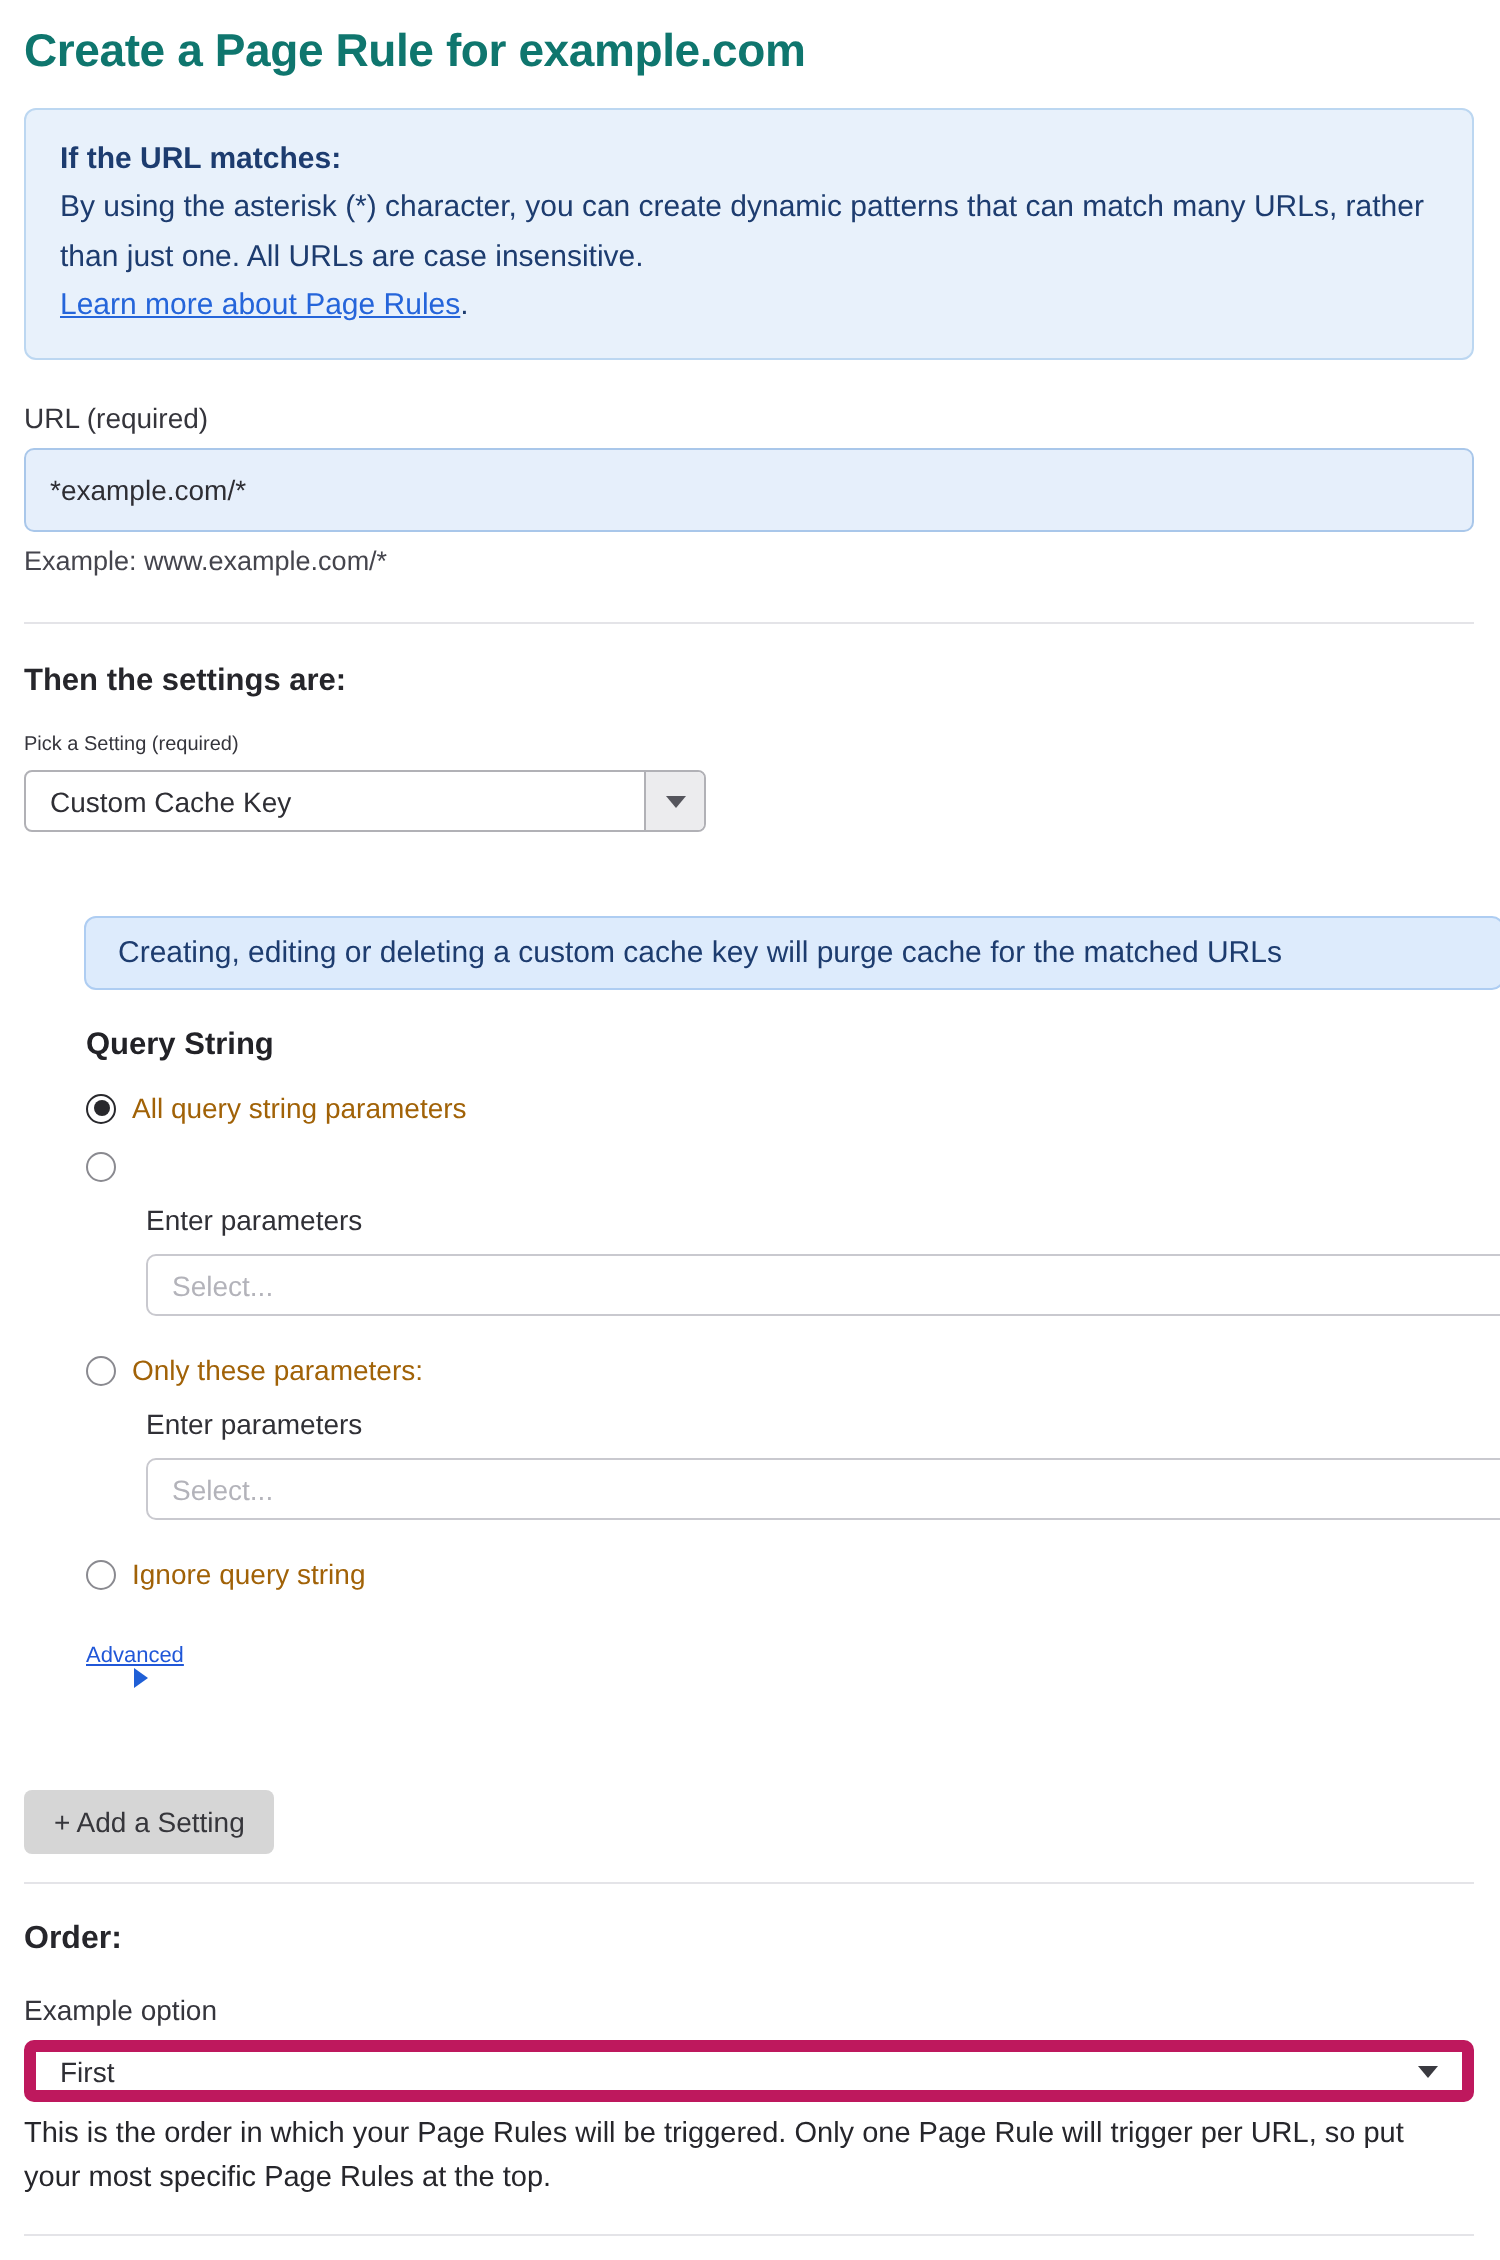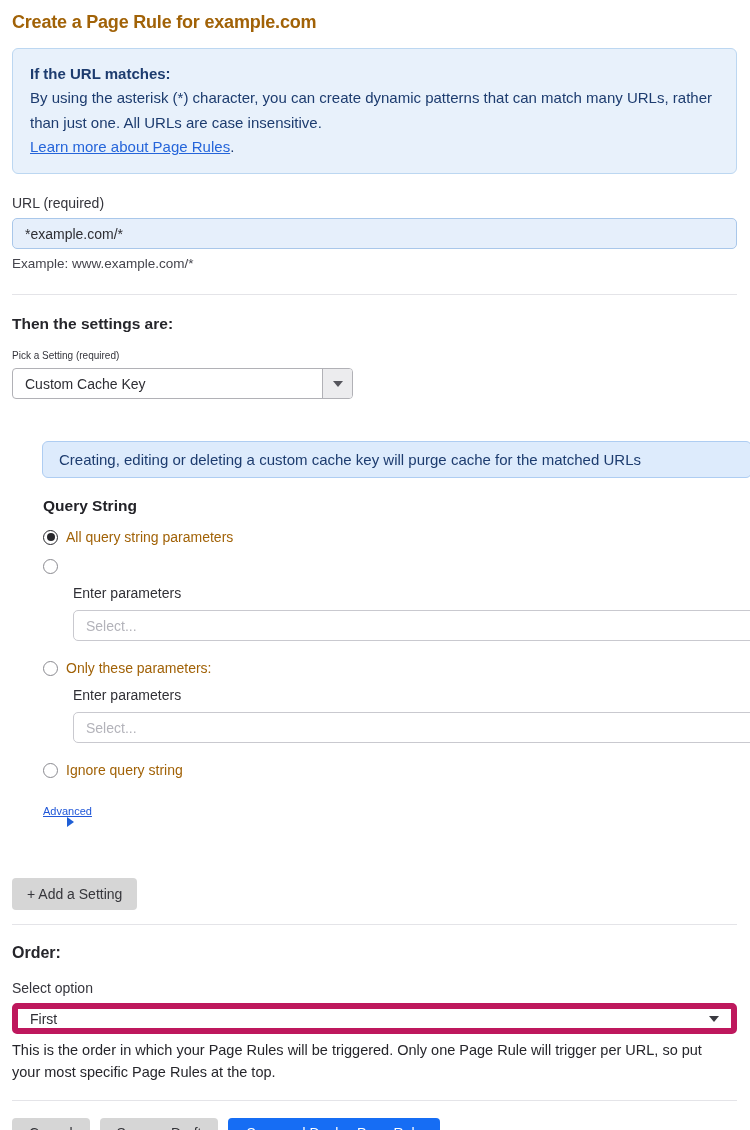--- a/index.html
+++ b/index.html
@@ -5,23 +5,23 @@
   * { box-sizing: border-box; margin: 0; padding: 0; }
   html, body { background: #ffffff; }
   body {
     width: 750px;
     font-family: "Liberation Sans", sans-serif;
     color: #28282d;
   }
   .container { padding: 10px 13px 16px 12px; }
 
   .page-title {
-    font-size: 18px;
+    font-size: 23px;
     font-weight: bold;
-    color: #a16207;
+    color: #0f766e;
     letter-spacing: -0.2px;
     margin-top: 2px;
   }
 
   .info-box {
     margin-top: 15px;
     background: #e8f1fb;
     border: 1px solid #bcd7f1;
     border-radius: 6px;
     padding: 13px 17px 14px;
@@ -31,21 +31,21 @@
   }
   .info-heading { font-weight: bold; }
   .link { color: #2565da; text-decoration: underline; cursor: pointer; }
 
   .field-label { margin-top: 21px; font-size: 14px; color: #35353c; }
 
   .url-input {
     margin-top: 7px;
     display: block;
     width: 100%;
-    height: 31px;
+    height: 42px;
     background: #e6effb;
     border: 1px solid #a9c7ea;
     border-radius: 5px;
     padding: 0 12px;
     font-size: 14px;
     color: #2e2e34;
     font-family: inherit;
   }
 
   .hint { margin-top: 7px; font-size: 13.5px; color: #45454d; }
@@ -291,21 +291,21 @@
     </div>
   </div>
 
   <div>
     <button class="add-setting-btn">+ Add a Setting</button>
   </div>
 
   <hr class="divider" style="margin-top:14px;">
 
   <div class="order-heading">Order:</div>
-  <div class="order-label">Select option</div>
+  <div class="order-label">Example option</div>
 
   <div class="order-select">
     <span class="order-select-value">First</span>
     <span class="order-caret"></span>
   </div>
 
   <div class="order-help">This is the order in which your Page Rules will be triggered. Only one Page Rule will trigger per URL, so put your most specific Page Rules at the top.</div>
 
   <hr class="divider" style="margin-top:16px;">
 

